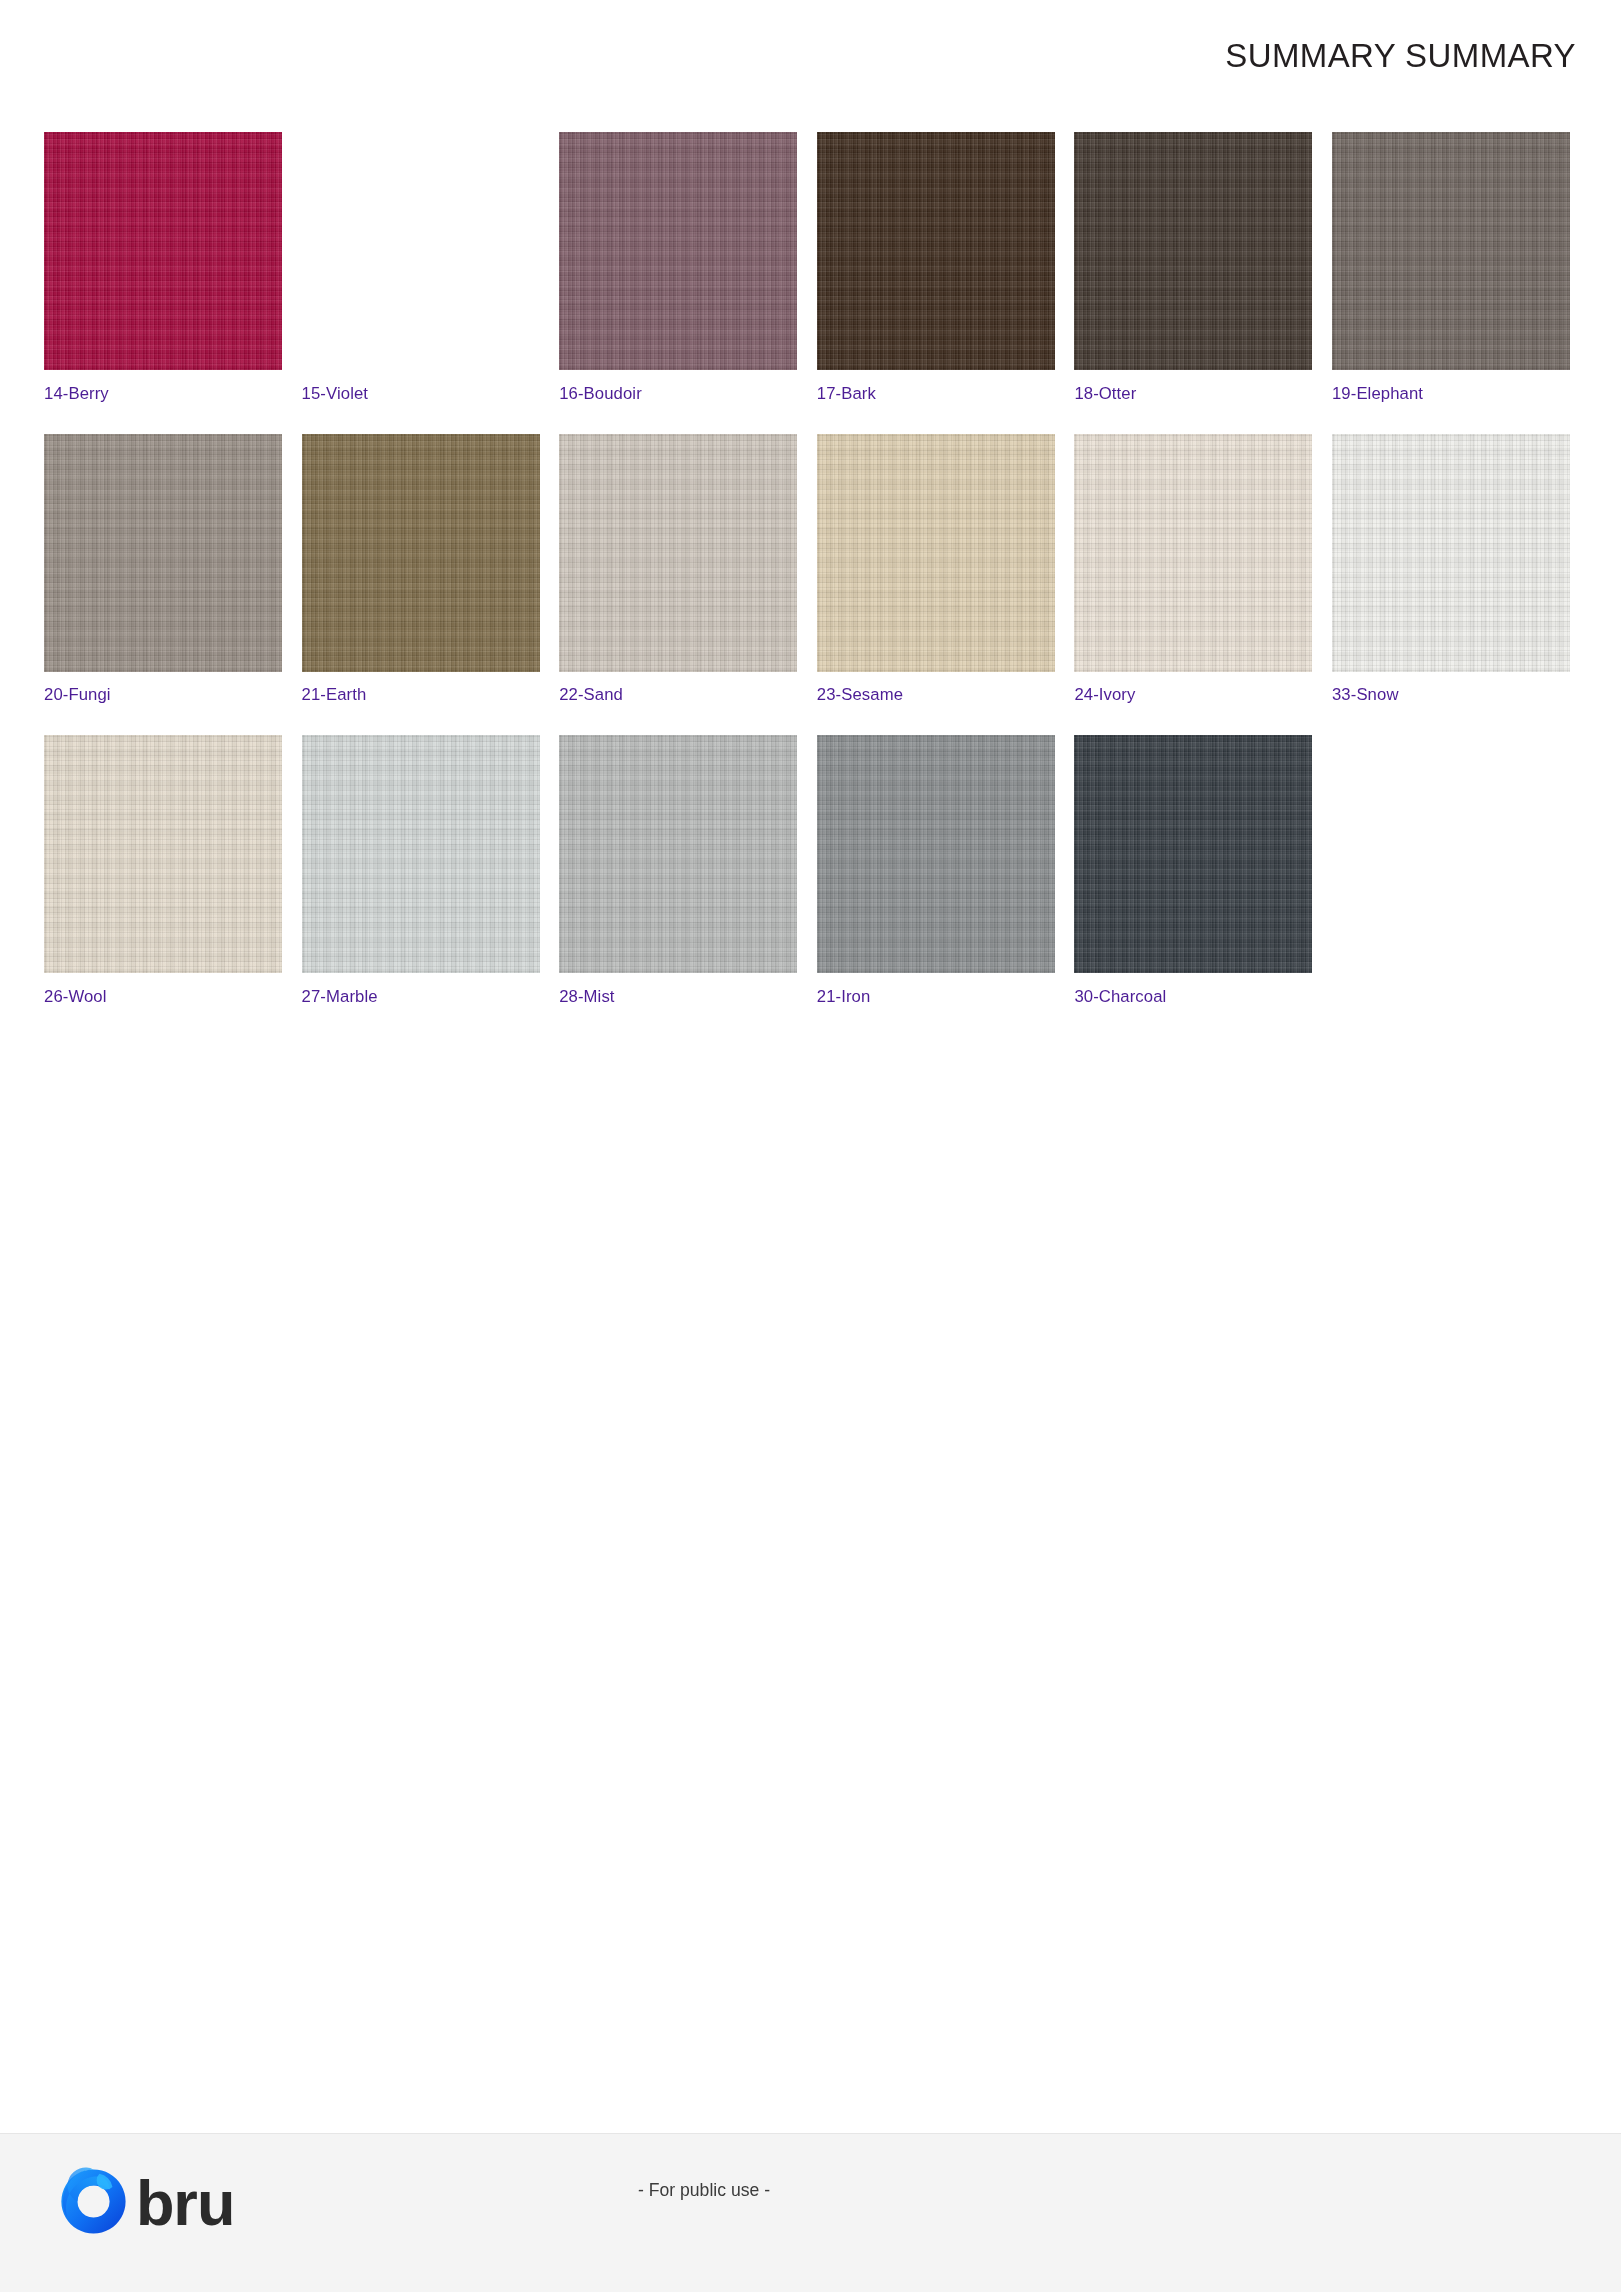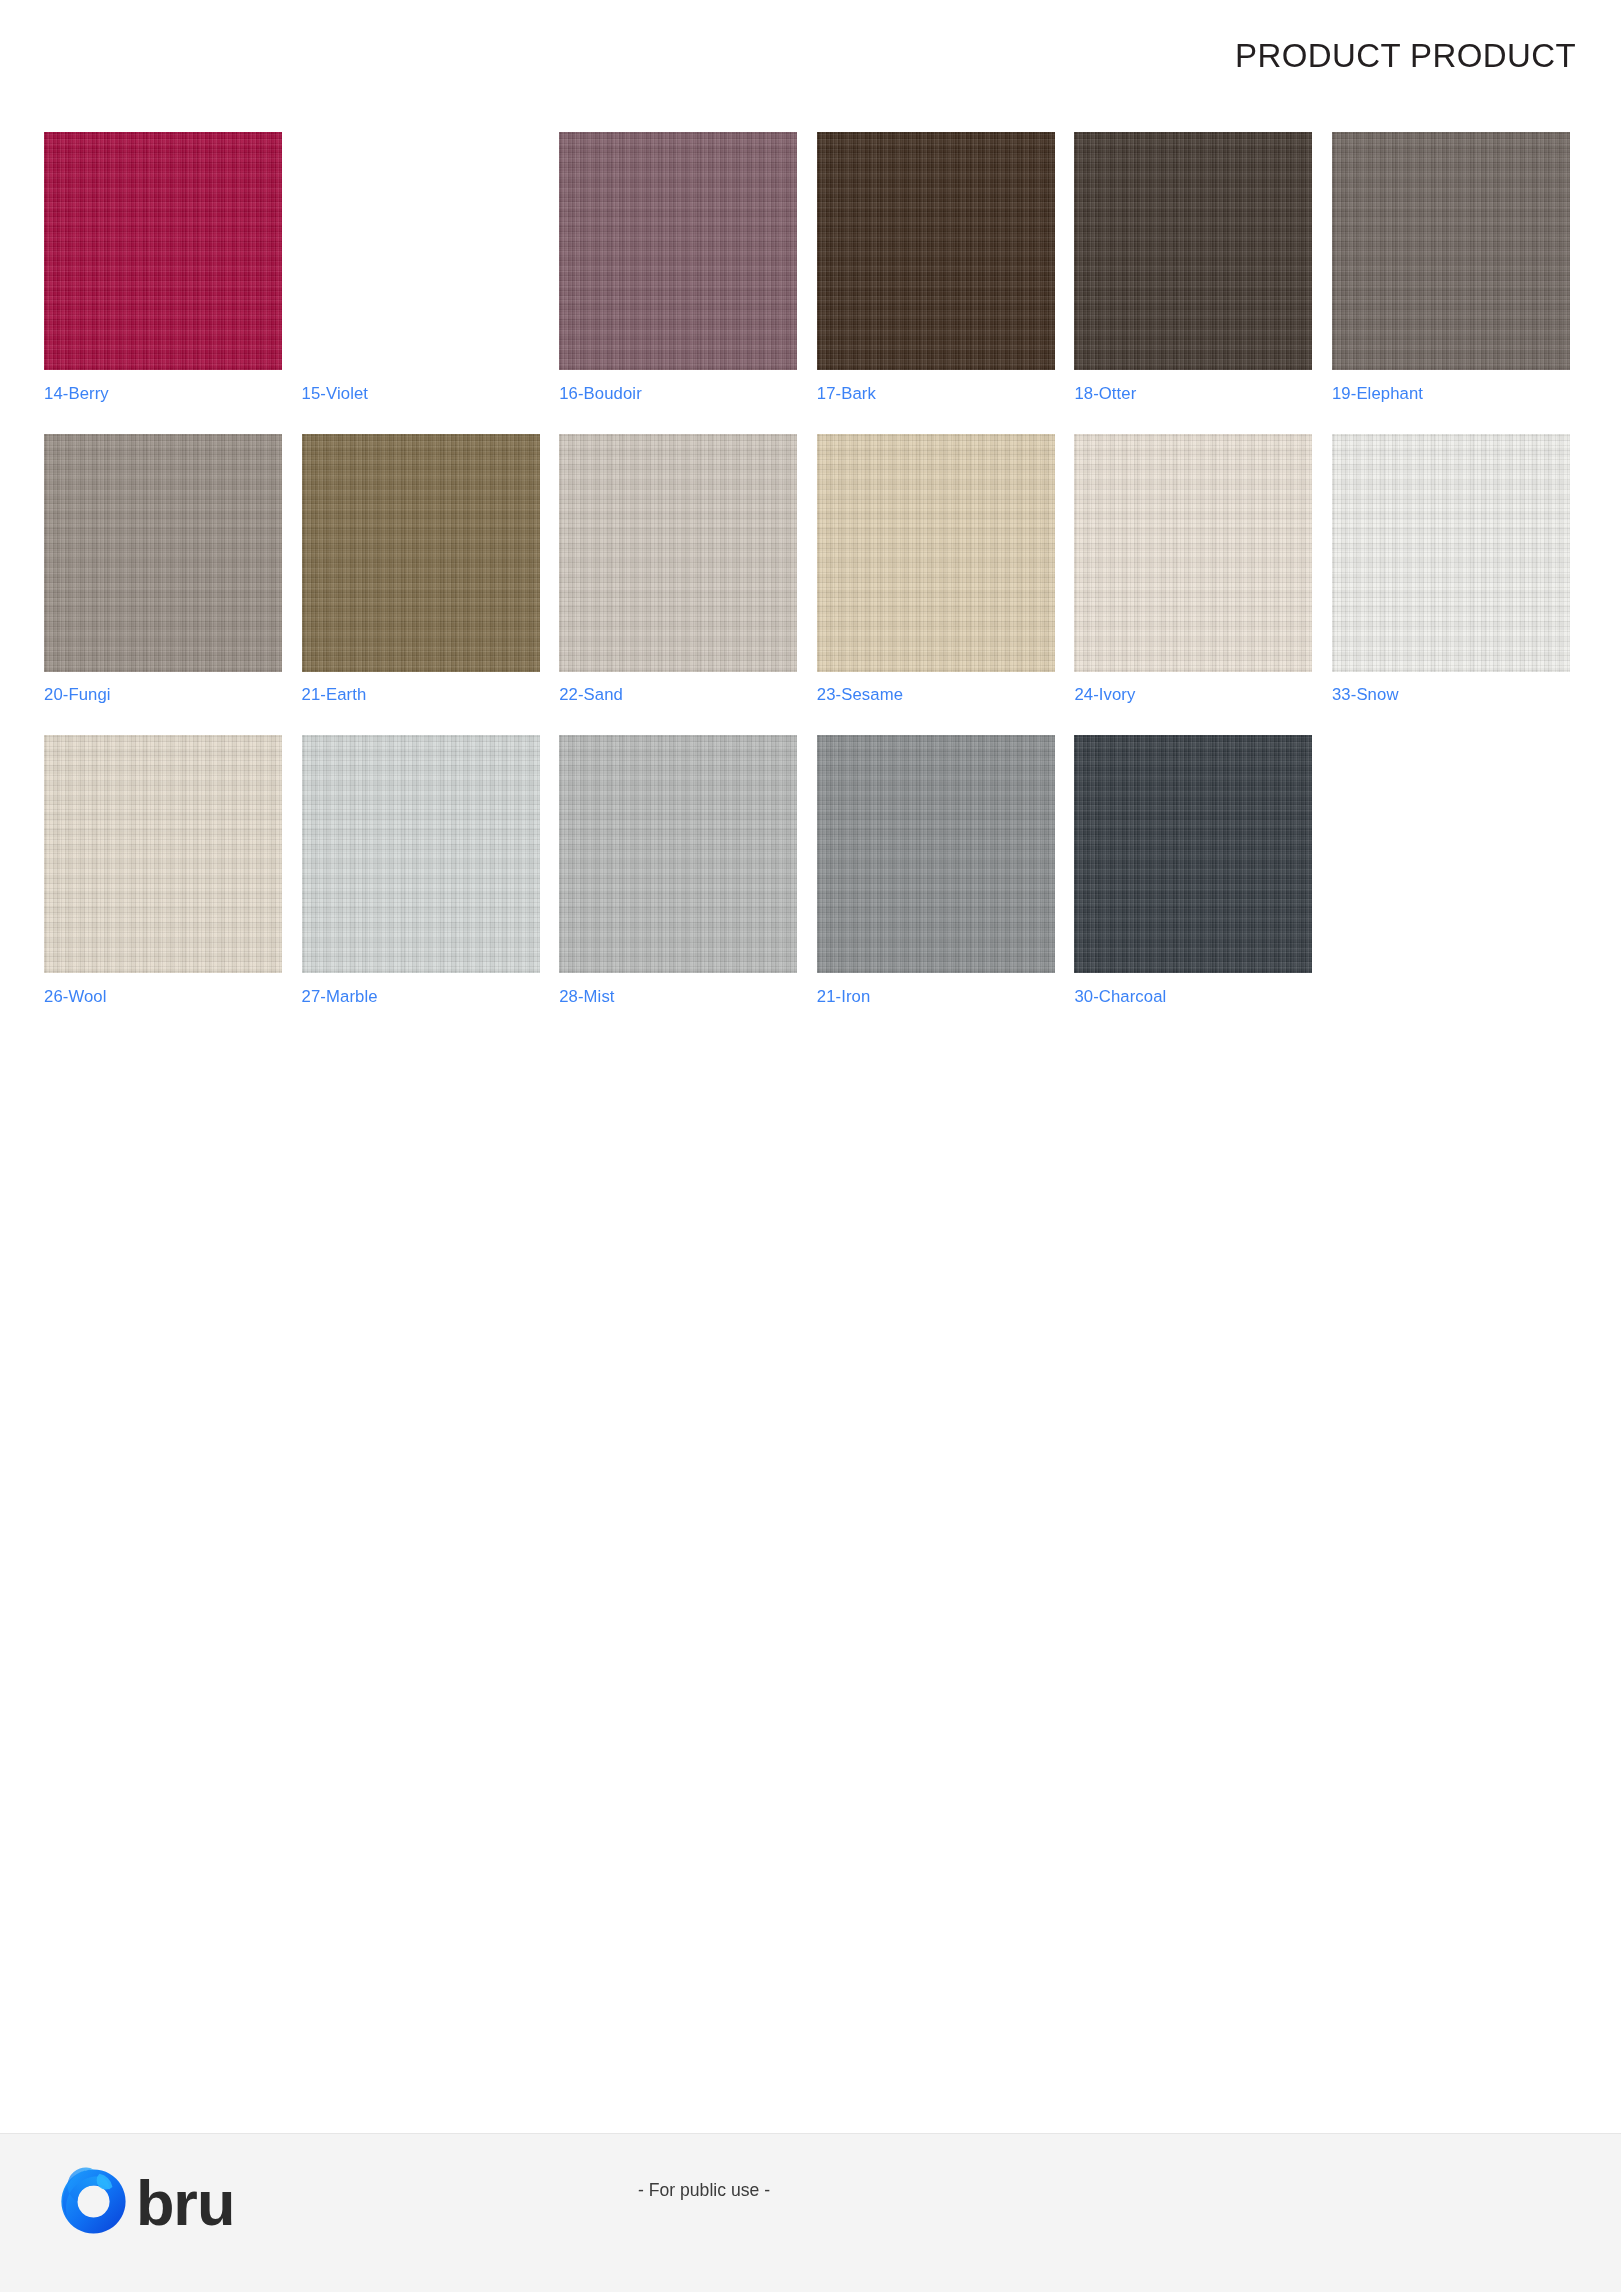--- a/index.html
+++ b/index.html
@@ -106,21 +106,21 @@
     background: none;
   }
   .swatch-chip.empty::before,
   .swatch-chip.empty::after {
     display: none;
   }
   .swatch-label {
     margin-top: 13.7px;
     font-size: 16.7px;
     font-weight: 400;
-    color: #3b82f6;
+    color: #4c1d95;
     letter-spacing: 0.1px;
     white-space: nowrap;
   }
 
   
   #page-footer {
     position: absolute;
     left: 0;
     bottom: 0;
     width: 1621px;
@@ -158,21 +158,21 @@
     text-align: center;
     font-size: 17.6px;
     color: #3b3b3b;
     margin-right: 206px;
   }
 </style>
 </head>
 <body>
 
 <div id="page-header">
-  <div id="page-title">PRODUCT PRODUCT</div>
+  <div id="page-title">SUMMARY SUMMARY</div>
 </div>
 
 <div id="swatch-grid">
     <div class="swatch-row">
       <div class="swatch-cell">
         <div class="swatch-chip" style="background-color: rgb(164, 7, 60);"></div>
         <div class="swatch-label">14-Berry</div>
       </div>
       <div class="swatch-cell">
         <div class="swatch-chip empty"></div>

